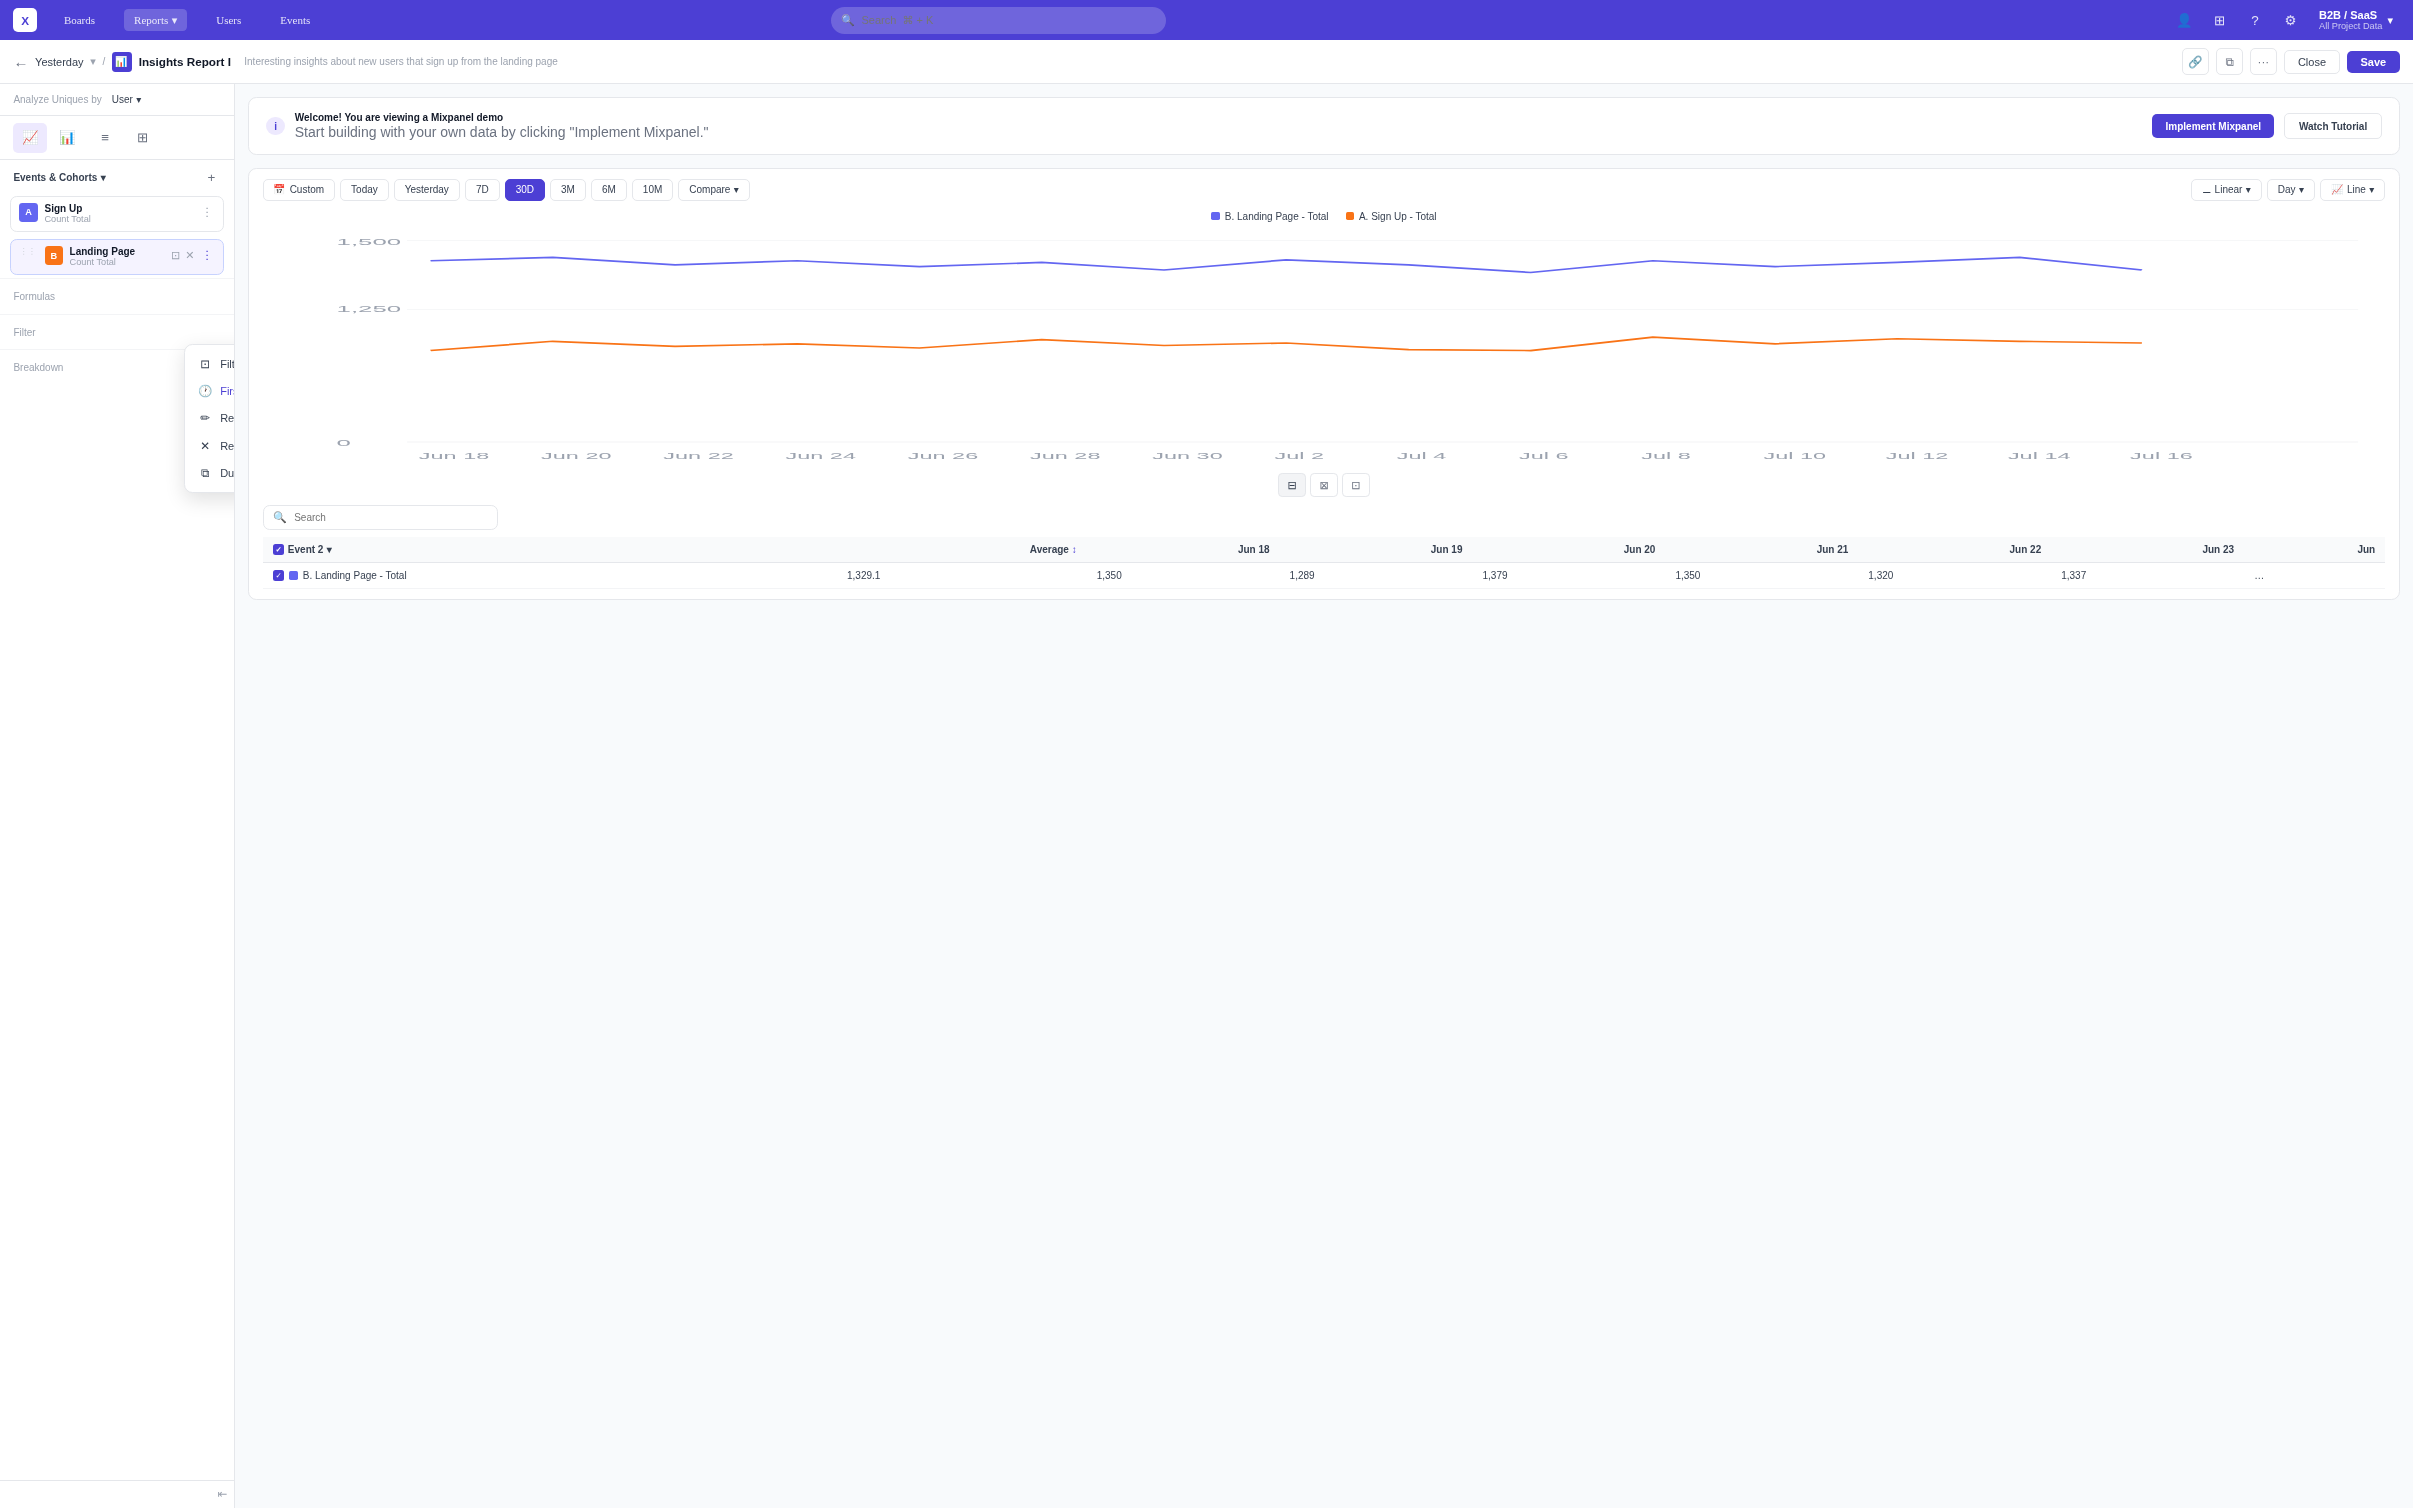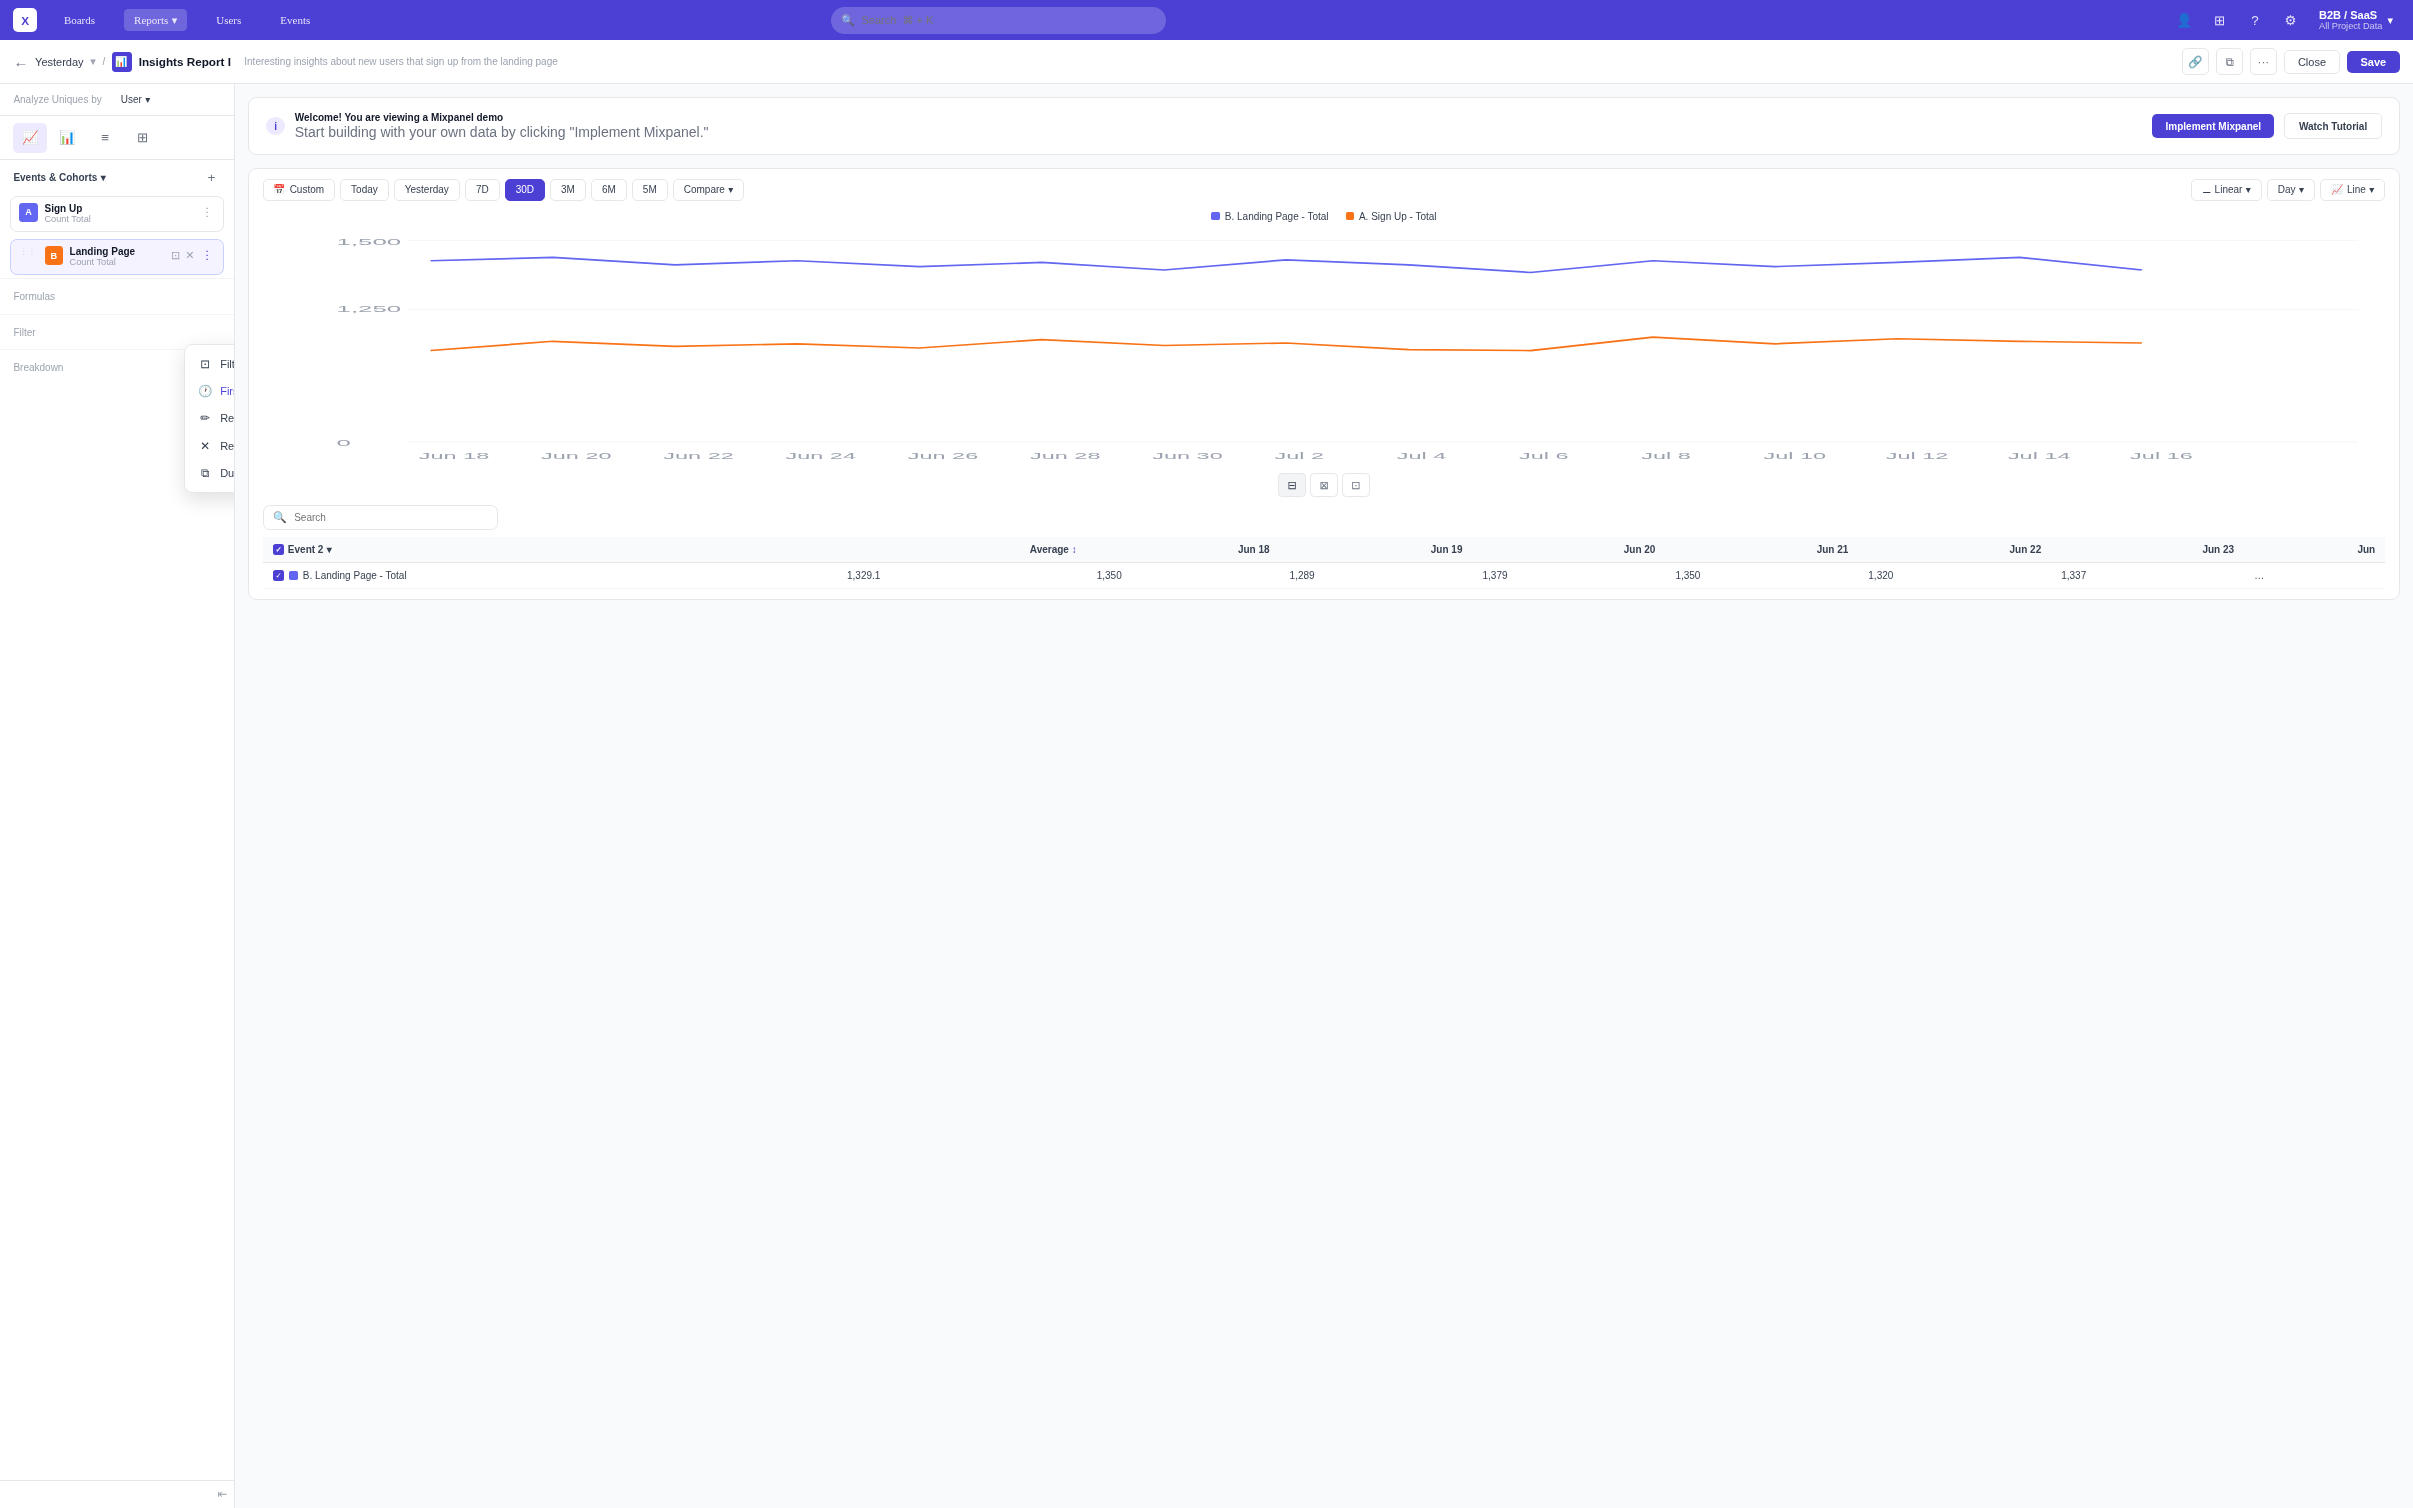--- a/index.html
+++ b/index.html
@@ -130,21 +130,21 @@
       display: flex;
       flex-direction: column;
       overflow-y: auto;
       flex-shrink: 0;
     }
     .sidebar-header {
       padding: 10px 13.4px;
       border-bottom: 0.8px solid #e5e7eb;
       display: flex;
       align-items: center;
-      gap: 19px;
+      gap: 10px;
       font-size: 10px;
       color: #6b7280;
     }
     .sidebar-header span { font-weight: 500; }
     .analyze-label { color: #9ca3af; }
     .user-badge {
       display: flex; align-items: center; gap: 3.4px;
       color: #374151; font-weight: 500; cursor: pointer;
     }
     .chart-type-row {
@@ -592,21 +592,21 @@
         <div class="date-btn">
           <span>📅</span>
           <span>Custom</span>
         </div>
         <div class="date-btn">Today</div>
         <div class="date-btn">Yesterday</div>
         <div class="date-btn">7D</div>
         <div class="date-btn active">30D</div>
         <div class="date-btn">3M</div>
         <div class="date-btn">6M</div>
-        <div class="date-btn">5M</div>
+        <div class="date-btn">10M</div>
         <div class="compare-btn">
           <span>Compare</span>
           <span>▾</span>
         </div>
         <div class="spacer"></div>
         <div class="right-controls">
           <div class="date-btn">
             <span>⚊</span>
             <span>Linear</span>
             <span>▾</span>

